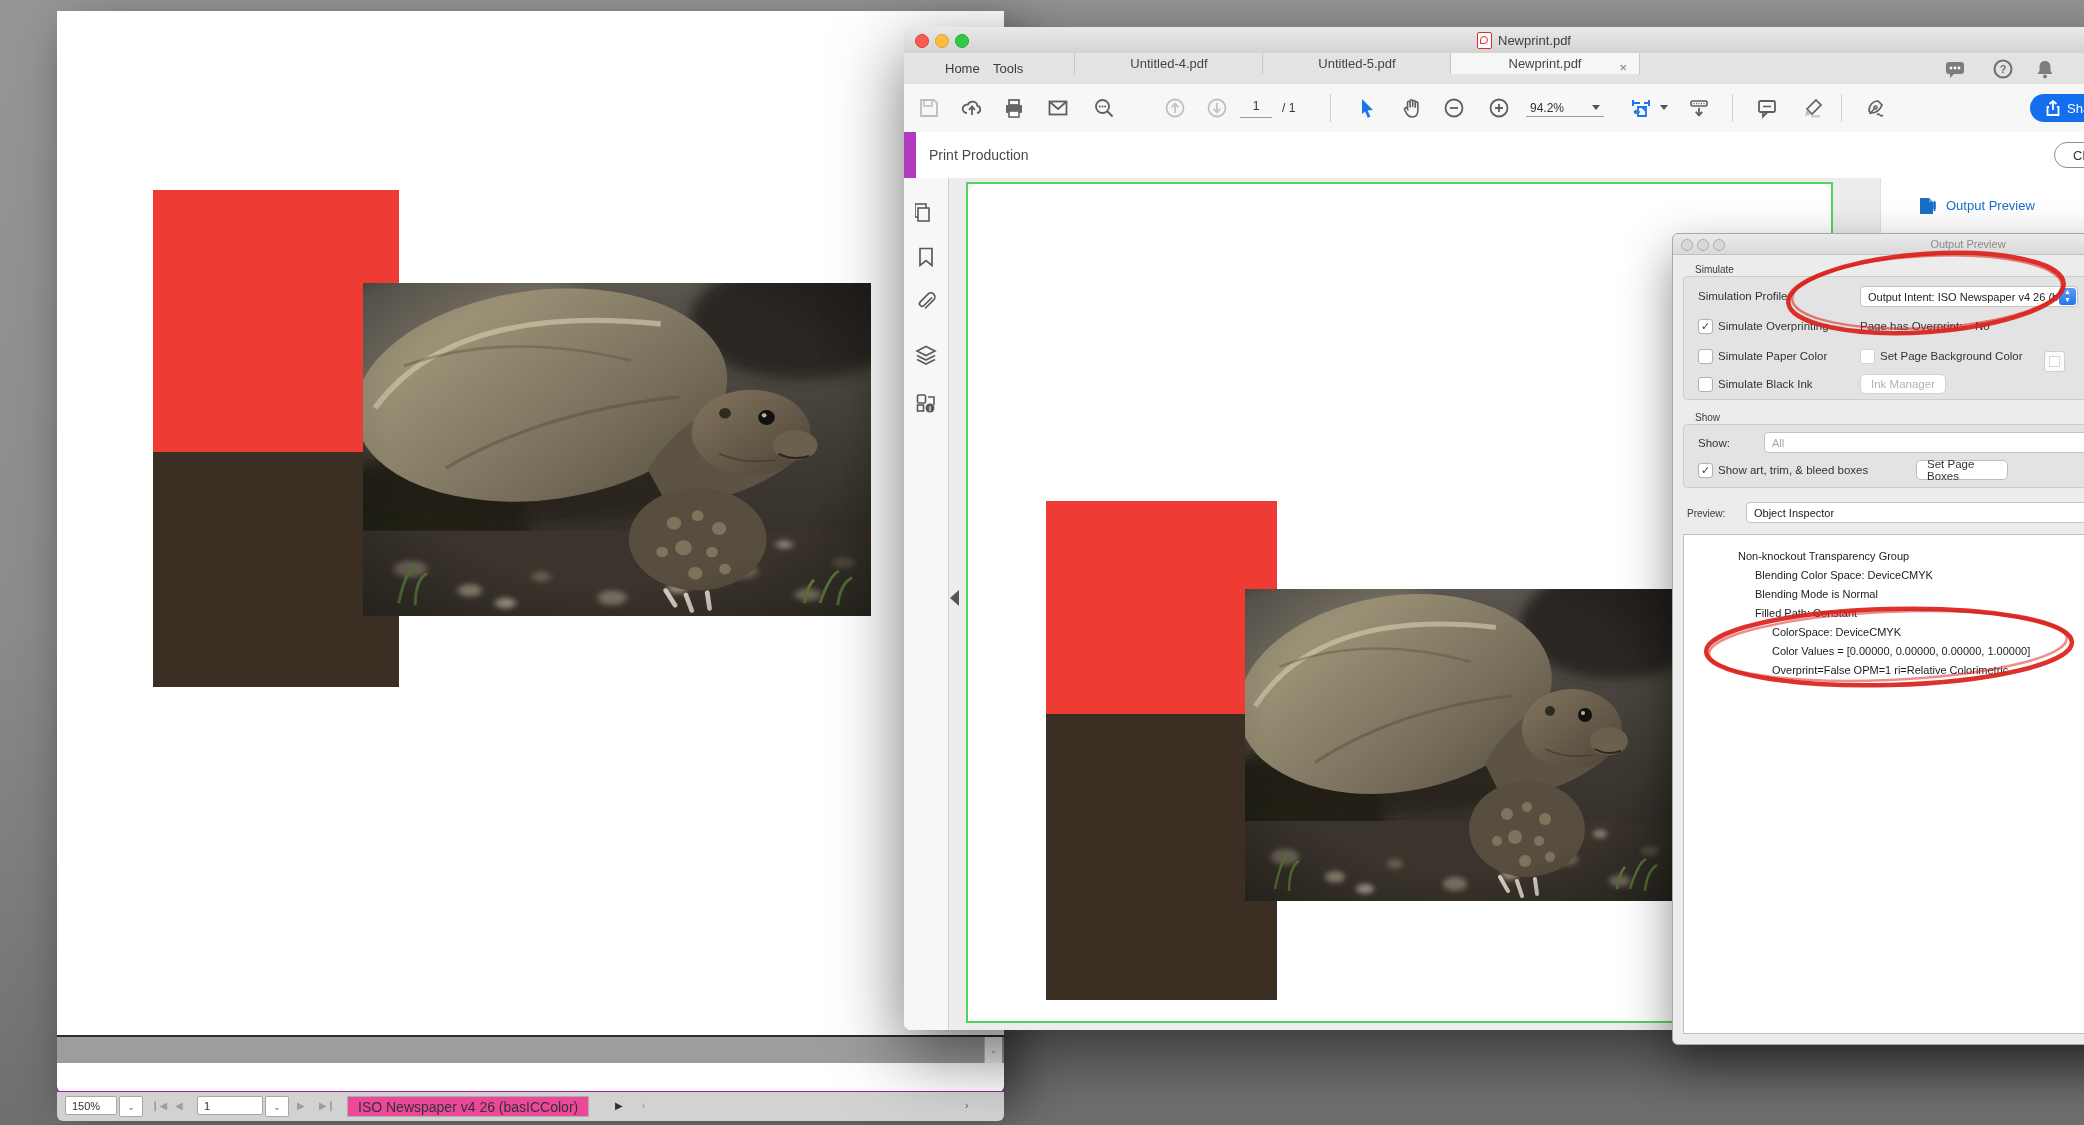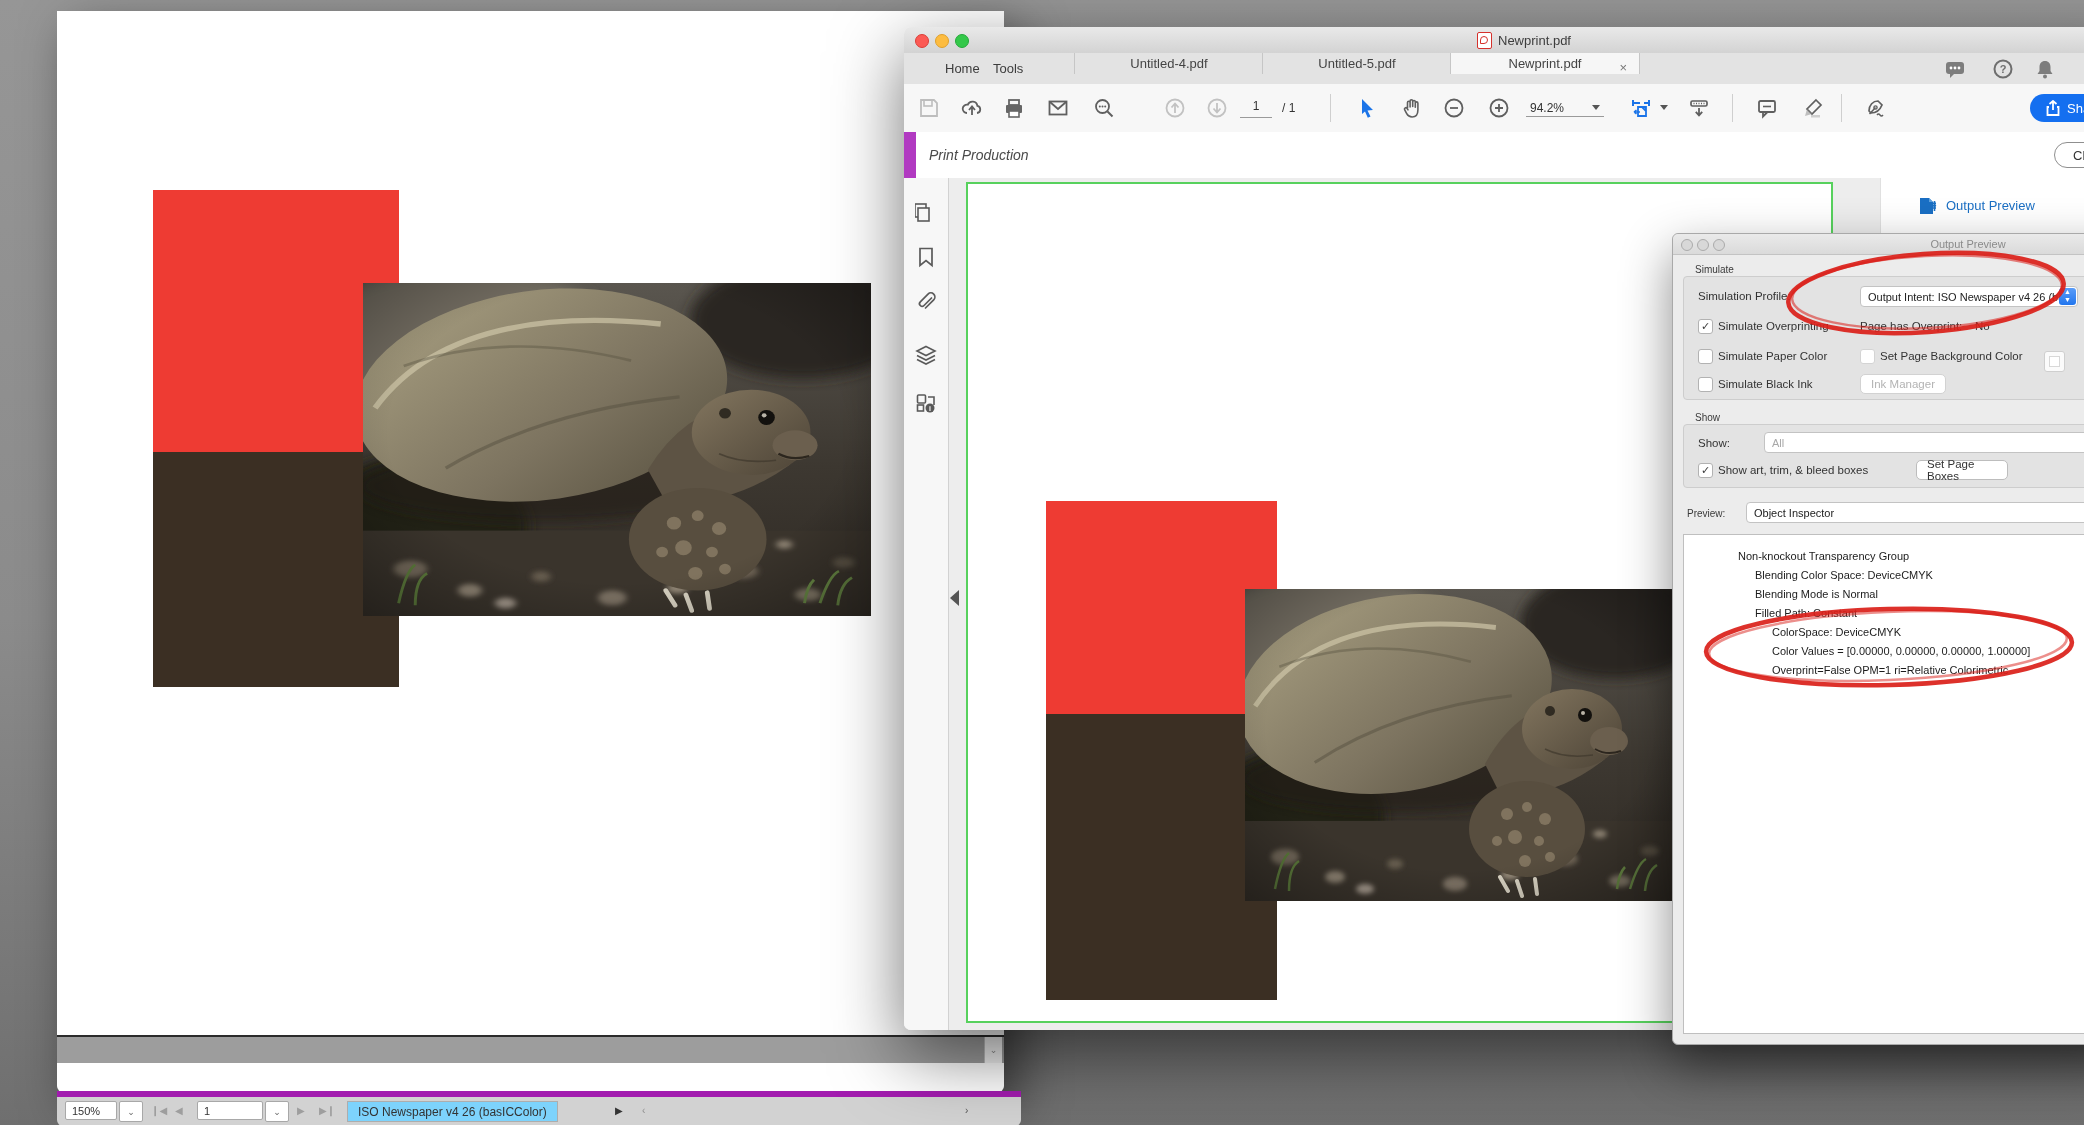--- a/index.html
+++ b/index.html
@@ -5,26 +5,26 @@
   html,body{margin:0;padding:0;}
   body{width:2084px;height:1125px;overflow:hidden;position:relative;
        font-family:"Liberation Sans","DejaVu Sans",sans-serif;
        background:linear-gradient(180deg,#969696 0%,#8b8b8b 55%,#6f6f6f 100%);}
   .abs{position:absolute;}
   
   #id-window{left:57px;top:11px;width:947px;height:1081px;background:#ffffff;
      border-radius:0 0 6px 6px;box-shadow:14px 18px 48px rgba(0,0,0,.5);}
   #id-pageline{left:0;top:1024px;width:100%;height:2px;background:#2b2b2b;}
   #id-grayband{left:0;top:1026px;width:100%;height:26px;background:#9d9d9d;}
-  #id-statusrow{left:0;top:1080px;width:100%;height:29px;background:#d2d2d2;border-top:6px solid #a21caf;border-radius:0 0 6px 6px;padding-left:17px;}
+  #id-statusrow{left:0;top:1080px;width:100%;height:29px;background:#d2d2d2;border-top:1px solid #a21caf;border-radius:0 0 6px 6px;}
   .sb-box{height:19px;background:#fff;border:1px solid #a8a8a8;border-radius:2px;font-size:11px;color:#333;
      display:flex;align-items:center;padding:0 6px;box-sizing:border-box;}
   .sb-step{width:22px;height:19px;background:#fff;border:1px solid #a8a8a8;border-radius:2px;display:flex;align-items:center;justify-content:center;color:#666;font-size:9px;}
   .sb-nav{color:#9e9e9e;font-size:10px;display:flex;align-items:center;}
-  .sb-seg{height:19px;background:#7dd3fc;border:1px solid #adadad;font-size:12px;color:#333;display:flex;align-items:center;padding:0 10px;}
+  .sb-seg{height:19px;background:#ec4899;border:1px solid #adadad;font-size:14px;color:#333;display:flex;align-items:center;padding:0 10px;}
   #id-vlane{right:2px;top:1026px;width:17px;height:26px;background:#f2f2f2;border-left:1px solid #bdbdbd;color:#8a8a8a;font-size:9px;display:flex;align-items:center;justify-content:center;}
   
   .swatch{position:absolute;}
   
   #ac-window{left:904px;top:27px;width:1240px;height:1003px;background:#f5f5f5;border-radius:7px;
      box-shadow:0 24px 70px rgba(0,0,0,.55);}
   #ac-titlebar{left:0;top:0;width:100%;height:26px;border-radius:7px 7px 0 0;
      background:linear-gradient(180deg,#e9e9e9,#d3d3d3);border-bottom:1px solid #b6b6b6;}
   .tl{width:12px;height:12px;border-radius:50%;position:absolute;top:7px;}
   #tl-close{left:11px;background:#fc5a54;border:1px solid #da3e38;}
@@ -44,21 +44,21 @@
   .tb-ic{position:absolute;top:13px;width:22px;height:22px;}
   .tb-div{position:absolute;top:10px;width:1px;height:28px;background:#cfcfcf;}
   #pg-field{left:336px;top:15px;width:32px;height:18px;border-bottom:1px solid #9a9a9a;font-size:12px;color:#333;text-align:center;}
   #pg-total{left:378px;top:17px;font-size:12px;color:#333;}
   #zoom-box{left:622px;top:15px;width:78px;height:18px;border-bottom:1px solid #9a9a9a;font-size:12px;color:#333;display:flex;align-items:center;justify-content:space-between;padding:0 4px;box-sizing:border-box;}
   .caret{width:0;height:0;border-left:4px solid transparent;border-right:4px solid transparent;border-top:5px solid #555;}
   #share-btn{left:1126px;top:10px;width:110px;height:28px;background:#146ff0;border-radius:15px;color:#fff;font-size:13px;
      display:flex;align-items:center;gap:7px;padding-left:16px;box-sizing:border-box;}
   #ac-ppbar{left:0;top:105px;width:100%;height:46px;background:#ffffff;border-bottom:1px solid #e2e2e2;}
   #pp-accent{left:0;top:0;width:12px;height:46px;}
-  #pp-title{left:25px;top:0;height:46px;display:flex;align-items:center;font-size:14px;color:#4a4a4a;font-style:italic;}
+  #pp-title{left:25px;top:0;height:46px;display:flex;align-items:center;font-size:14px;color:#4a4a4a;}
   #close-pill{left:1150px;top:10px;width:110px;height:26px;border:1px solid #8f8f8f;border-radius:14px;background:#fff;
      font-size:13px;color:#333;display:flex;align-items:center;padding-left:18px;box-sizing:border-box;}
   #ac-content{left:0;top:151px;width:100%;height:852px;background:#ededed;border-radius:0 0 7px 7px;overflow:hidden;}
   #ac-sidebar{left:0;top:0;width:44px;height:100%;background:#f7f7f7;border-right:1px solid #d2d2d2;}
   .side-ic{position:absolute;left:11px;width:22px;height:22px;}
   #collapse-handle{left:46px;top:412px;width:0;height:0;border-top:8px solid transparent;border-bottom:8px solid transparent;border-right:9px solid #555;}
   #ac-page{left:62px;top:4px;width:867px;height:841px;background:#fff;border:2px solid #57d15d;box-sizing:border-box;}
   #ac-rail{left:976px;top:0;width:264px;height:55px;background:#fff;border-left:1px solid #e0e0e0;border-bottom:1px solid #dadada;}
   #op-link{left:36px;top:0;height:55px;display:flex;align-items:center;gap:9px;font-size:13px;color:#1a6fc4;}
   

